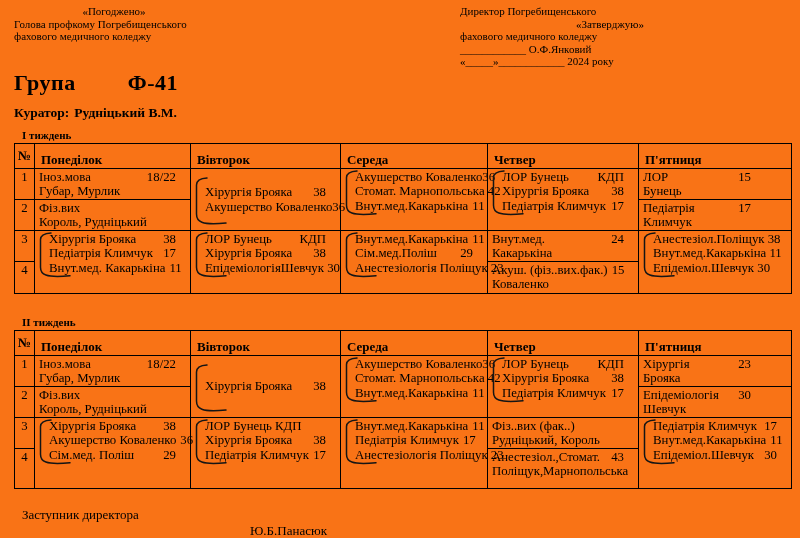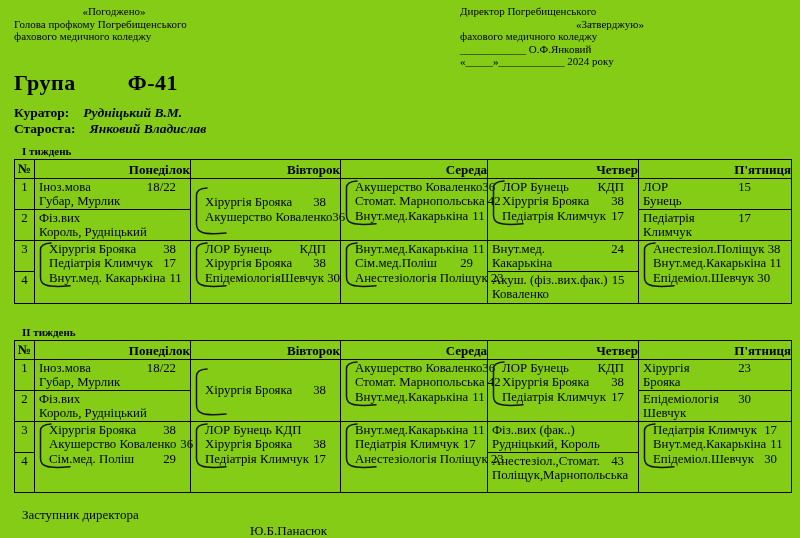--- a/index.html
+++ b/index.html
@@ -1,39 +1,39 @@
 <!DOCTYPE html>
 <html><head>
 <meta charset="utf-8">
 <style>
   html,body{margin:0;padding:0;background:#e8e8e8;}
   .doc{
-    width:800px;height:538px;position:relative;background:#84cc16;
+    width:800px;height:538px;position:relative;background:#f97316;
     font-family:"Liberation Serif","DejaVu Serif",serif;color:#000;
     overflow:hidden;margin:0 auto;
   }
   
   .approvals{display:flex;justify-content:space-between;padding:5px 8px 0 14px;
     font-size:11px;line-height:12.5px;}
   .appr{width:250px;}
   .appr .aline{white-space:nowrap;}
   .appr .first{text-align:center;width:200px;}
   .appr-r{width:332px;}
   .appr-r .first{width:300px;}
   
   .group-title{margin:2px 0 0 14px;font-size:22px;line-height:26px;font-weight:bold;letter-spacing:.5px;}
   .group-title .value{margin-left:52px;}
   .persons{margin:9px 0 0 14px;font-size:13.5px;line-height:16px;font-weight:bold;}
-  .persons .name{font-style:italic;margin-left:14px;}
+  .persons .name{margin-left:5px;}
   
   .week-label{margin:7px 0 1px 22px;font-weight:bold;font-size:11px;line-height:14px;}
   .week-label.second{margin-top:21px;}
   table.schedule{border-collapse:collapse;table-layout:fixed;margin-left:14px;width:777px;}
   .schedule th,.schedule td{border:1px solid #000;}
-  .schedule th{font-size:13px;font-weight:bold;text-align:right;padding:2px 0 0 6px;height:15px;}
+  .schedule th{font-size:13px;font-weight:bold;text-align:left;padding:8px 0 0 6px;height:15px;}
   .schedule th.num-col{text-align:center;padding:0;}
   .schedule td{vertical-align:top;font-size:12.8px;line-height:14.5px;padding:1px 2px 0 4px;}
   .schedule td.period{text-align:center;padding:1px 0 0 0;}
   .schedule td.mid{vertical-align:middle;}
   .inner{position:relative;}
   .inner.tall{min-height:46px;display:flex;flex-direction:column;justify-content:center;}
   .inner .bracket{position:absolute;left:-1px;top:0;width:34px;height:calc(100% + 4px);pointer-events:none;}
   .inner.bracketed .lines{padding-left:10px;}
   .lines{padding-right:12px;}
   .lines.wide-gap{padding-right:38px;}
@@ -66,23 +66,20 @@
   </div>
 
   <div class="group-title">
     <span>Група</span><span class="value">Ф-41</span>
   </div>
 
   <div class="persons">
     <div>
       <span>Куратор:</span><span class="name">Рудніцький В.М.</span>
     </div>
-    <div>
-      <span>Староста:</span><span class="name">Янковий Владислав</span>
-    </div>
   </div>
 
   <div id="schedule-area">
       <div class="week-label">І тиждень</div>
       <table class="schedule">
         <colgroup>
           <col style="width: 20px;">
           <col style="width: 156px;">
           <col style="width: 150px;">
           <col style="width: 147px;">

